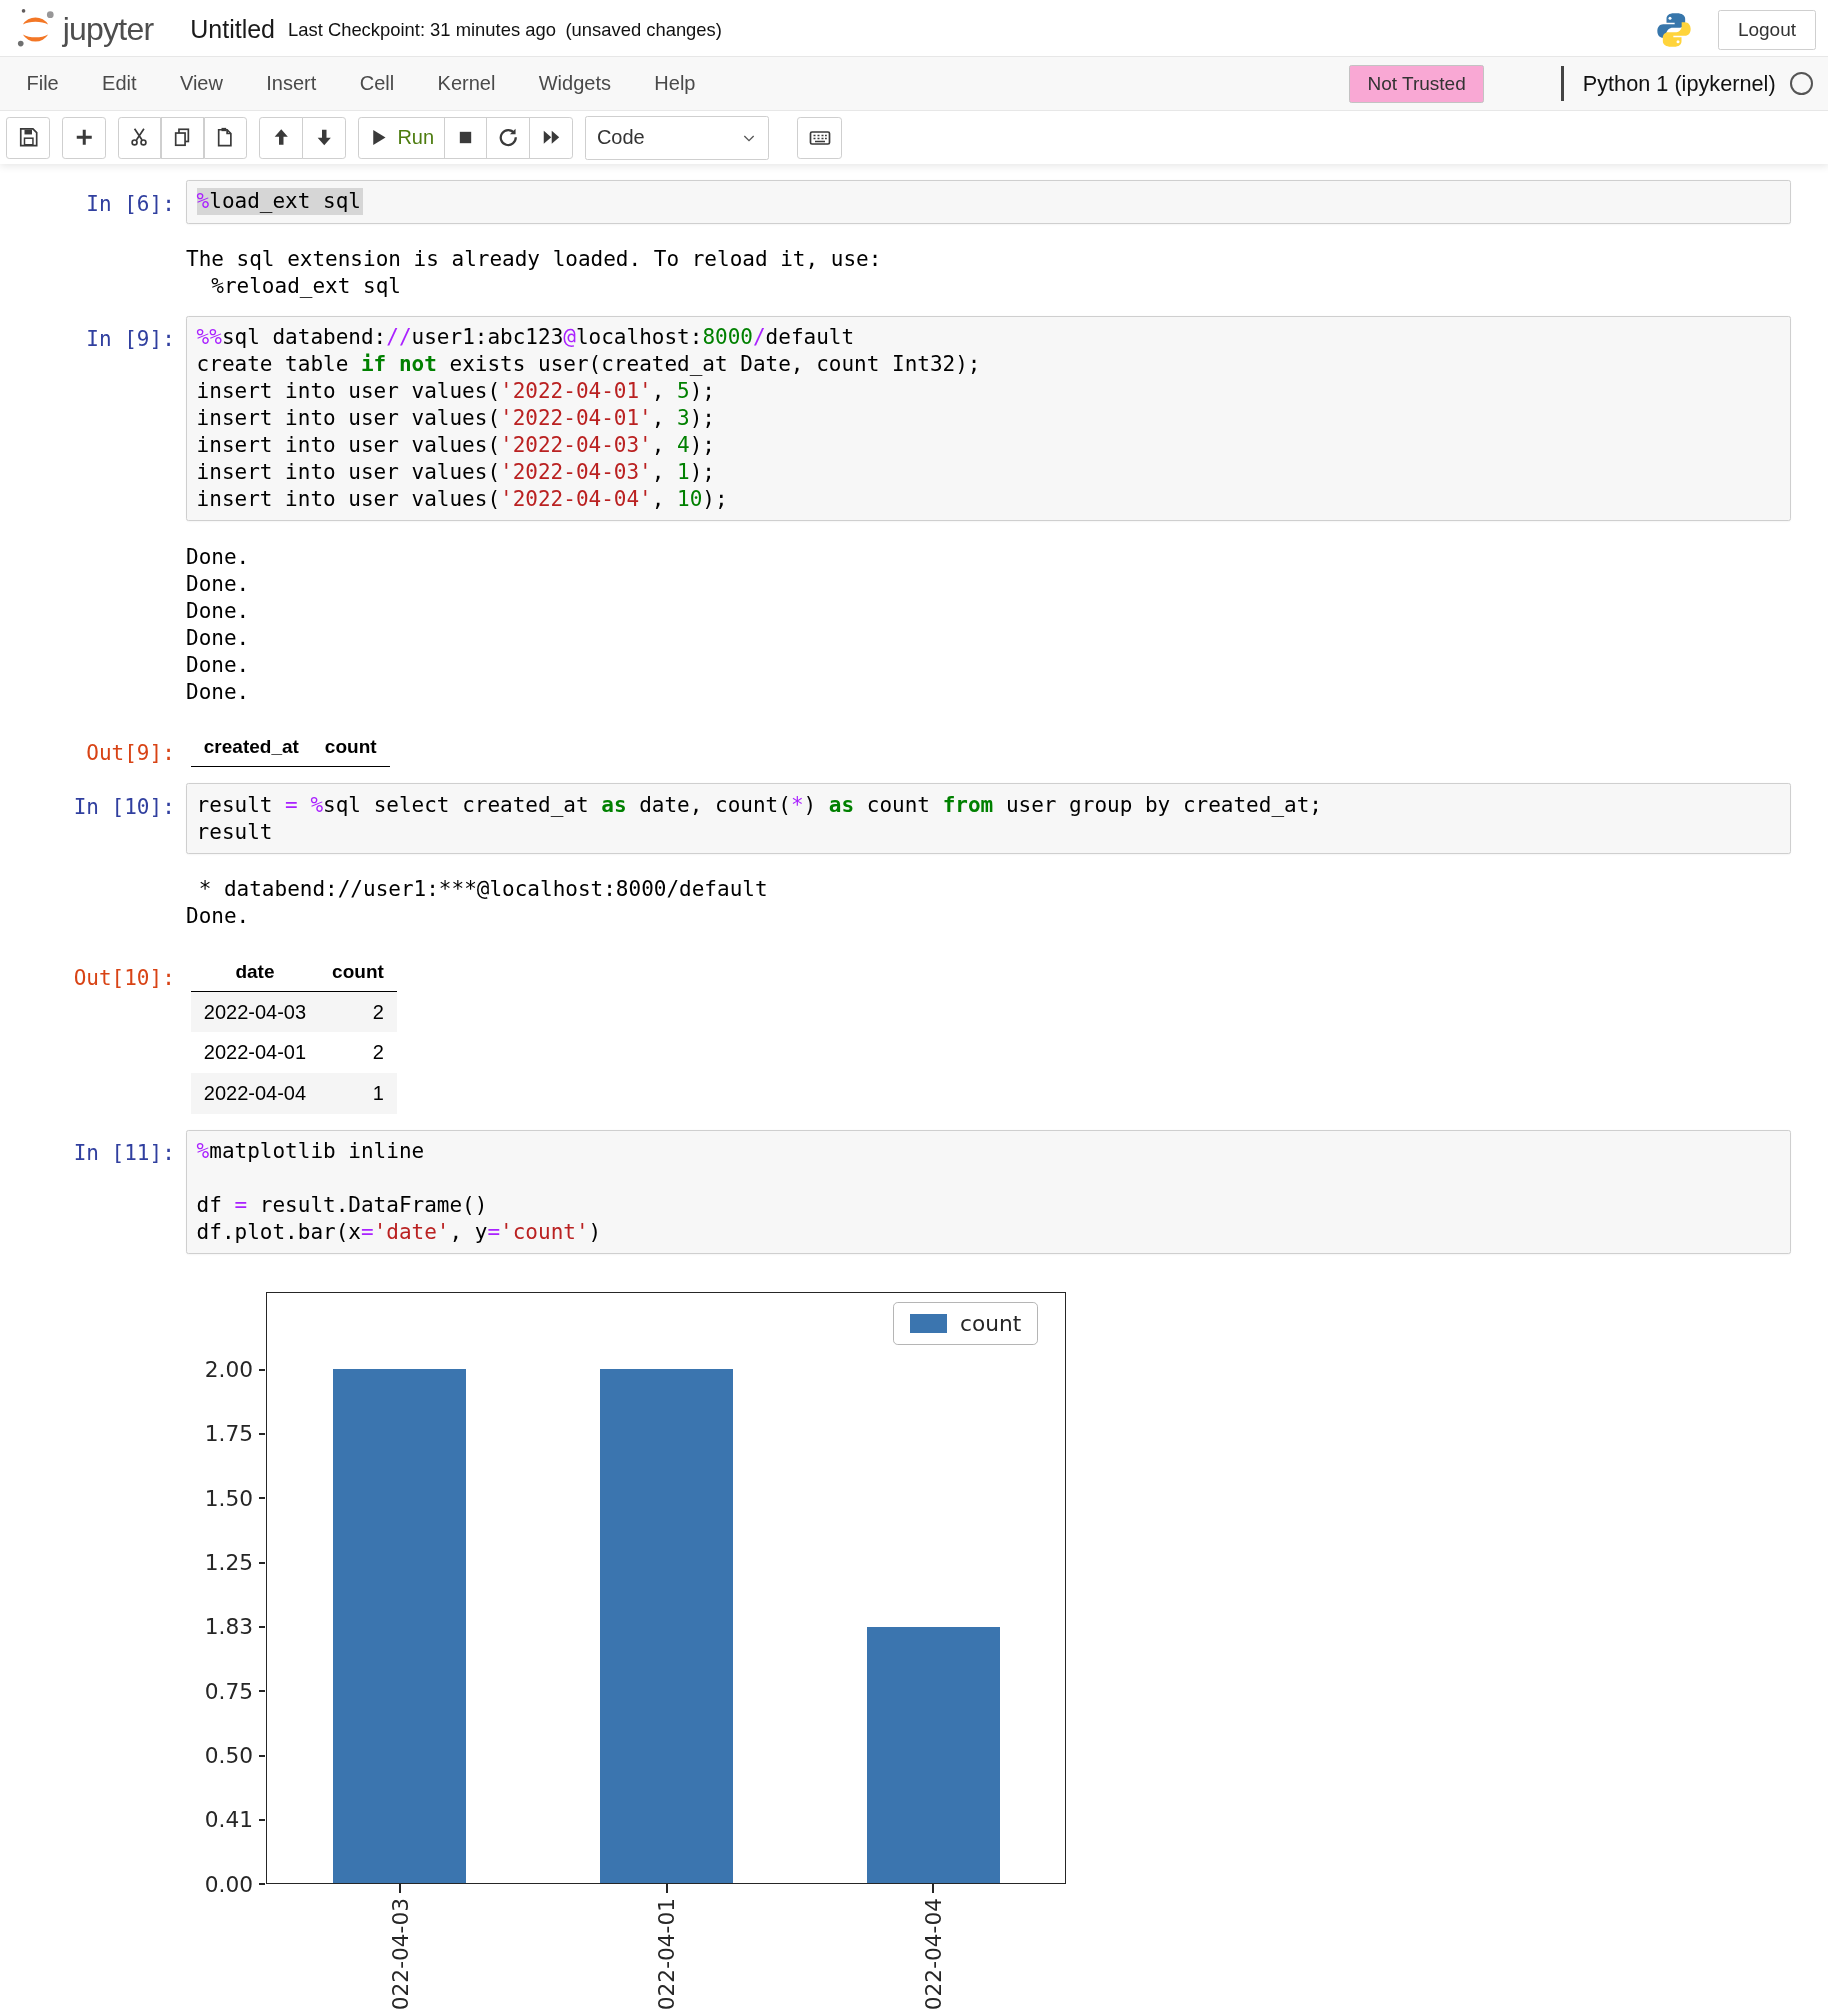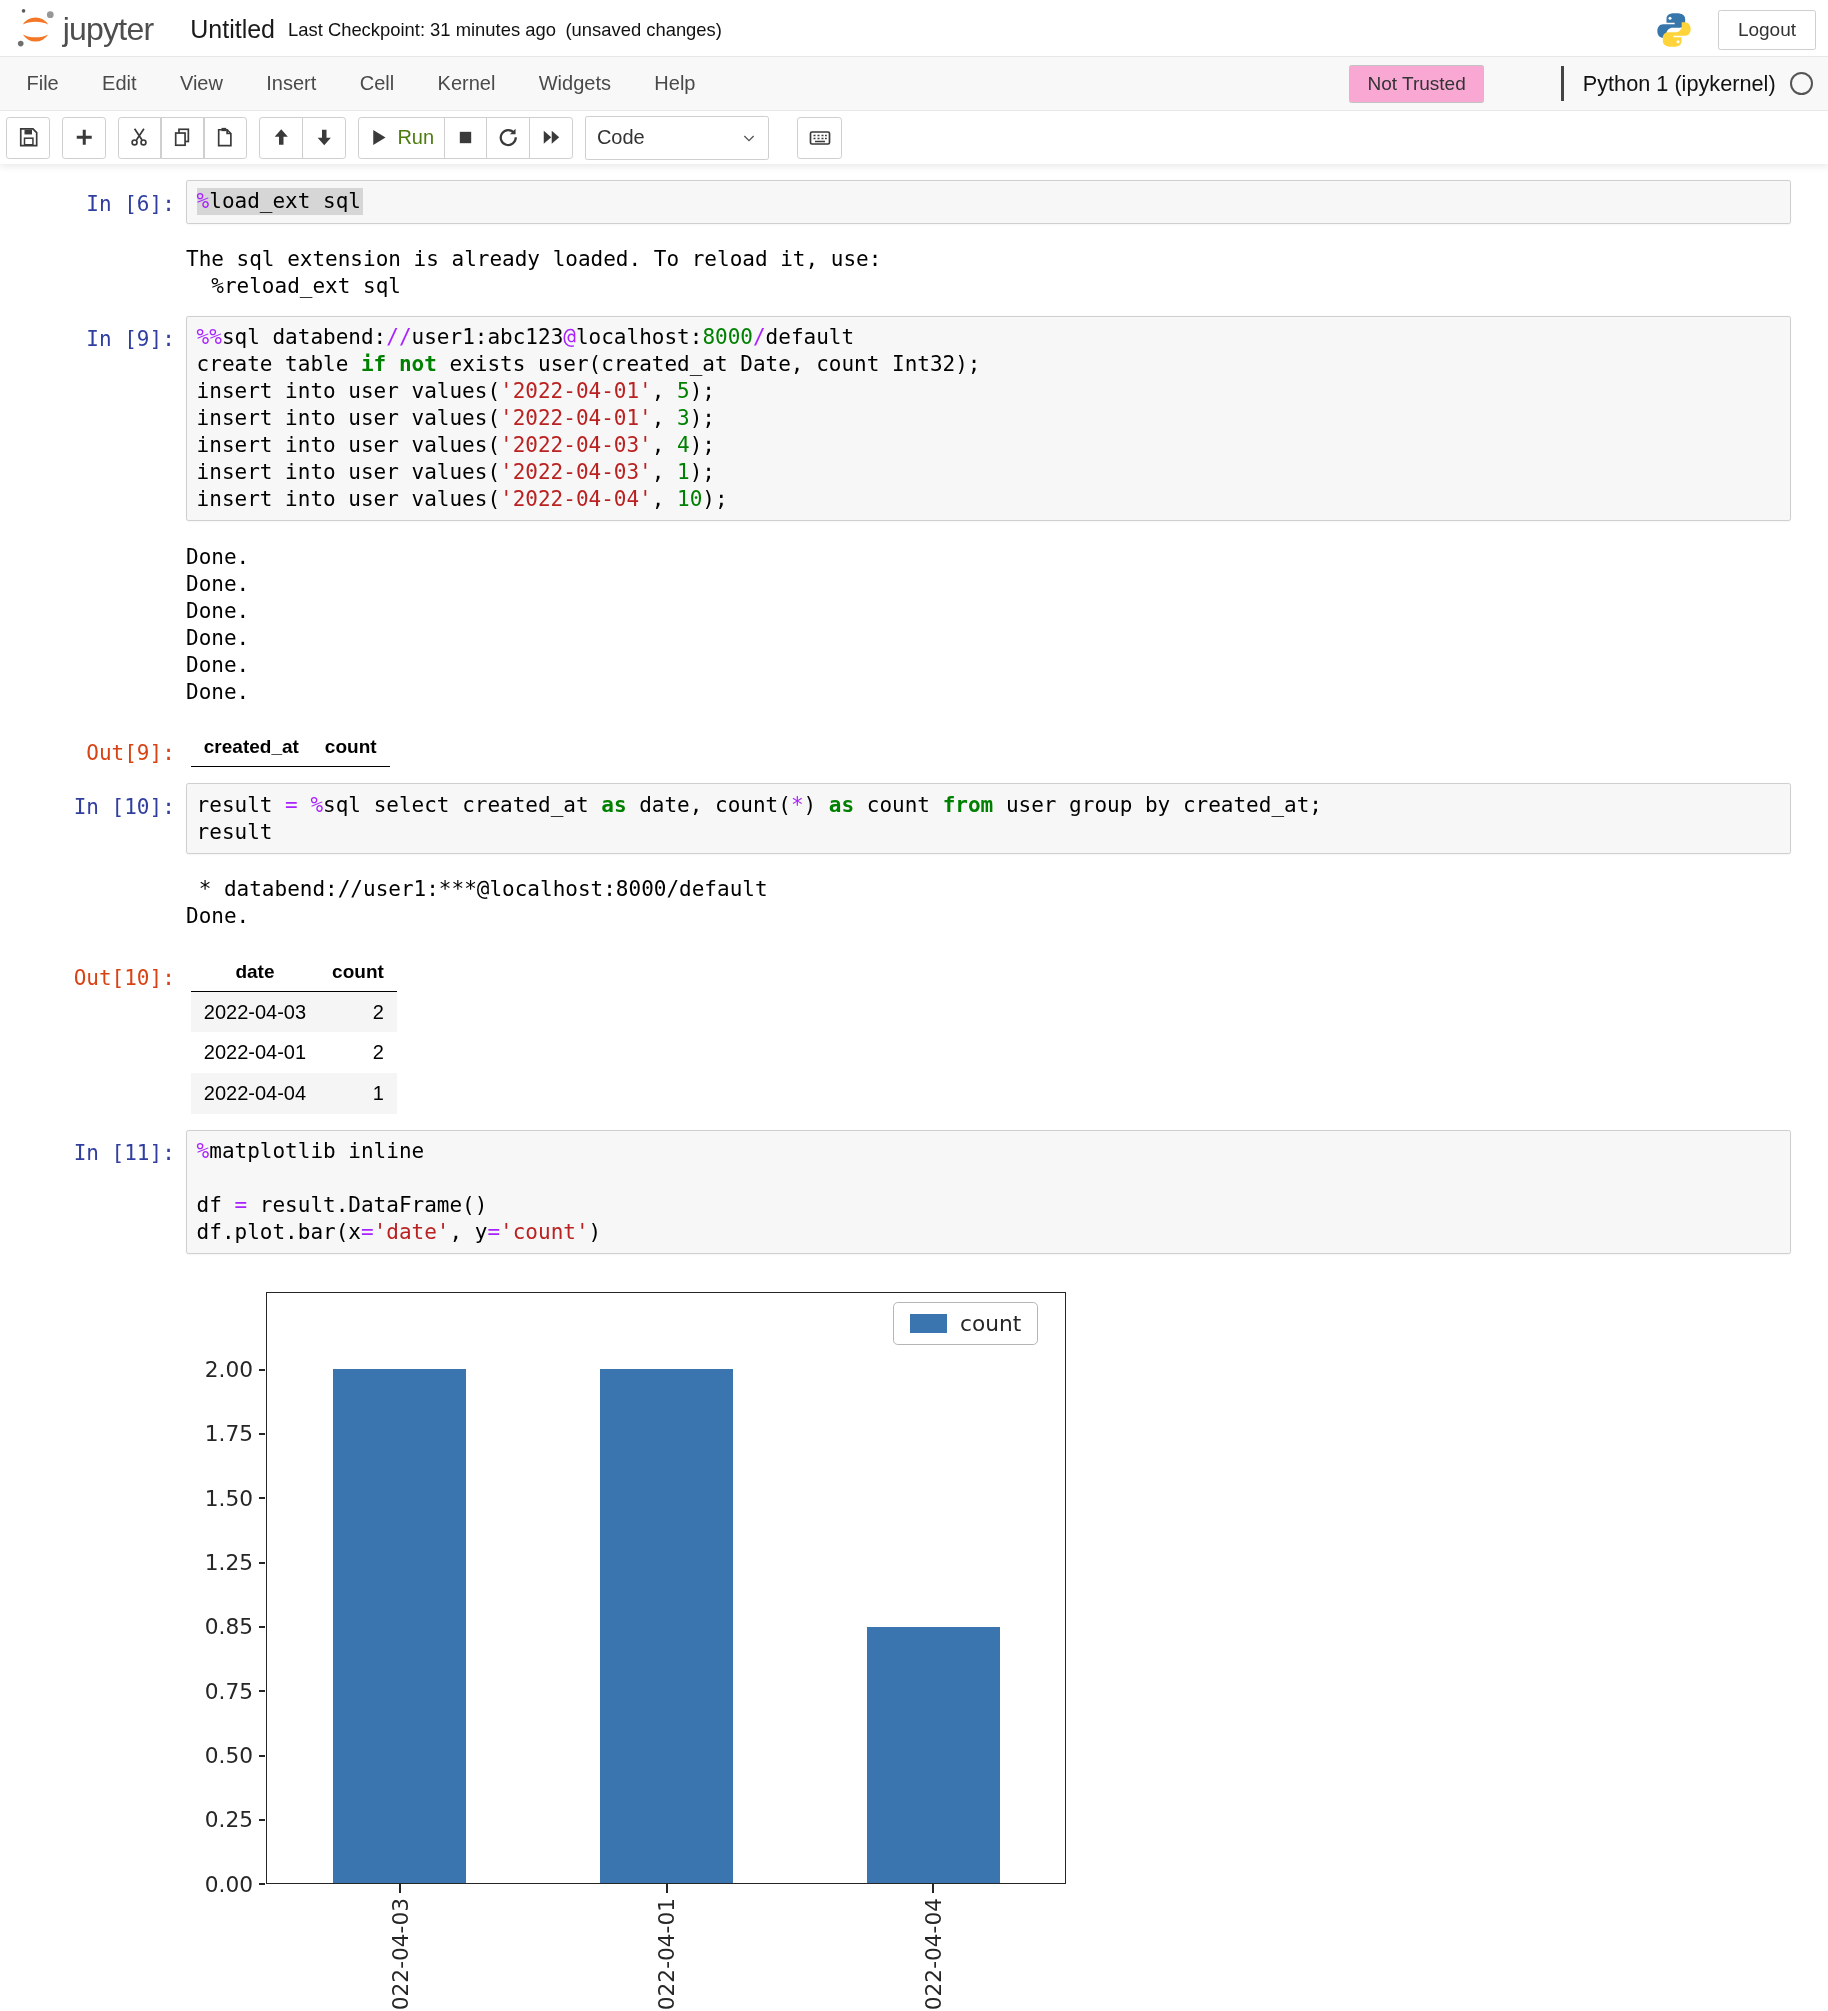--- a/index.html
+++ b/index.html
@@ -321,27 +321,27 @@
           <div class="inbox">
             <pre class="code"><div class="ln"><span class="tm">%</span><span>matplotlib inline</span></div><div class="ln">&nbsp;</div><div class="ln"><span>df </span><span class="tm">=</span><span> result.DataFrame()</span></div><div class="ln"><span>df.plot.bar(x</span><span class="tm">=</span><span class="ts">'date'</span><span>, y</span><span class="tm">=</span><span class="ts">'count'</span><span>)</span></div></pre>
           </div>
         </div>
         <div class="crow out-row">
           <div class="prompt outp"></div>
           <div class="ocontent">
             <div class="chart">
               <div class="ytick" style="top: 589px;">0.00</div>
               <div class="ytickmark" style="top: 602px; left: 73px;"></div>
-              <div class="ytick" style="top: 524px;">0.25</div>
+              <div class="ytick" style="top: 524px;">0.41</div>
               <div class="ytickmark" style="top: 538px; left: 73px;"></div>
               <div class="ytick" style="top: 460px;">0.50</div>
               <div class="ytickmark" style="top: 474px; left: 73px;"></div>
               <div class="ytick" style="top: 396px;">0.75</div>
               <div class="ytickmark" style="top: 409px; left: 73px;"></div>
-              <div class="ytick" style="top: 331px;">0.85</div>
+              <div class="ytick" style="top: 331px;">1.83</div>
               <div class="ytickmark" style="top: 345px; left: 73px;"></div>
               <div class="ytick" style="top: 267px;">1.25</div>
               <div class="ytickmark" style="top: 281px; left: 73px;"></div>
               <div class="ytick" style="top: 203px;">1.50</div>
               <div class="ytickmark" style="top: 216px; left: 73px;"></div>
               <div class="ytick" style="top: 138px;">1.75</div>
               <div class="ytickmark" style="top: 152px; left: 73px;"></div>
               <div class="ytick" style="top: 74px;">2.00</div>
               <div class="ytickmark" style="top: 88px; left: 73px;"></div>
               <div class="bar" style="left: 147px; top: 88px; width: 133px; height: 515px; background: rgb(59, 117, 175);"></div>

